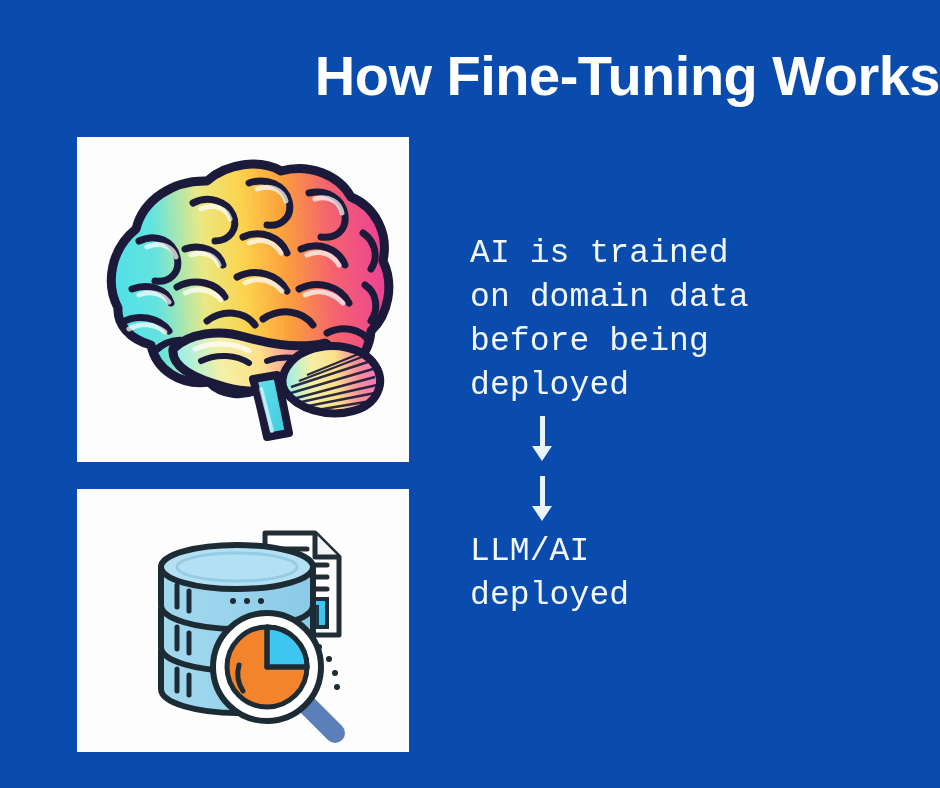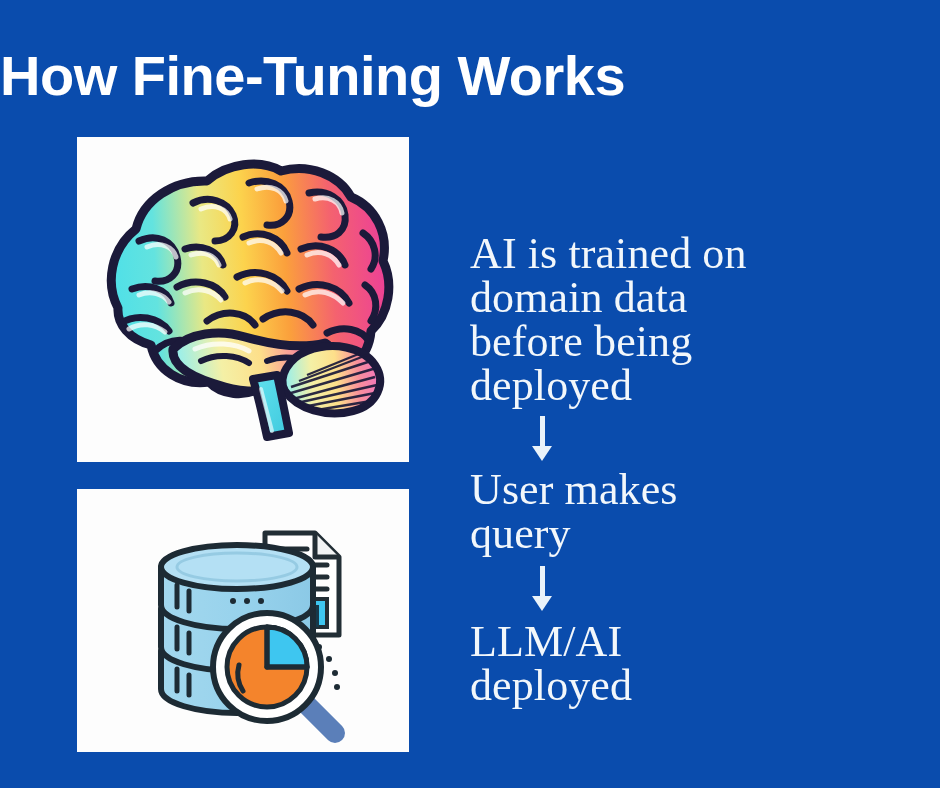--- a/index.html
+++ b/index.html
@@ -15,21 +15,21 @@
     overflow: hidden;
     font-family: "Liberation Sans", sans-serif;
   }
 
   
   #poster-title {
     position: absolute;
     left: 0;
     top: 42px;
     width: 940px;
-    text-align: left;
+    text-align: right;
     color: #FFFFFF;
     font-family: "Liberation Sans", sans-serif;
     font-size: 56px;
     font-weight: bold;
     letter-spacing: -0.5px;
     line-height: 68px;
     white-space: nowrap;
   }
 
   
@@ -58,22 +58,22 @@
 
   
   #flow-column {
     position: absolute;
     left: 470px;
     top: 232px;
     width: 420px;
   }
   .flow-step {
     color: #F2F7FB;
-    font-family: Liberation Serif, serif;
-    font-size: 44px;
+    font-family: Liberation Mono, monospace;
+    font-size: 33px;
     font-weight: 300;
     line-height: 44px;
     letter-spacing: 0.1px;
   }
   .flow-step.narrow { max-width: 315px; }
   .flow-step.tight  { max-width: 210px; }
 
   .flow-arrow {
     color: #FFFFFF;
     height: 54px;
@@ -328,21 +328,20 @@
 
   <div id="flow-column">
 
     <div class="flow-step narrow" id="flow-step-1">AI is trained on domain data before being deployed</div>
 
     <div class="flow-arrow" id="flow-arrow-1">
       <span class="shaft"></span>
       <span class="head"></span>
     </div>
 
-    <div class="flow-step tight" id="flow-step-2">User makes query</div>
 
     <div class="flow-arrow" id="flow-arrow-2">
       <span class="shaft"></span>
       <span class="head"></span>
     </div>
 
     <div class="flow-step tight" id="flow-step-3">LLM/AI deployed</div>
   </div>
 
 </div>

